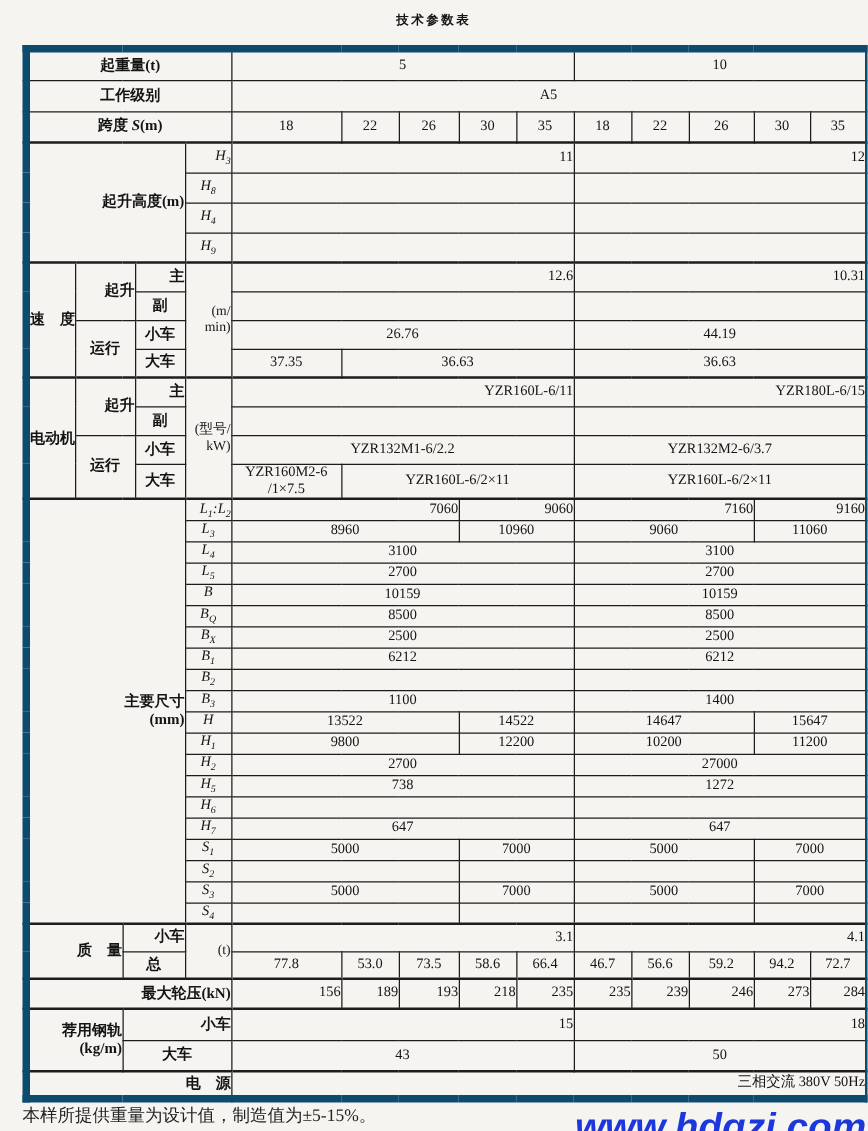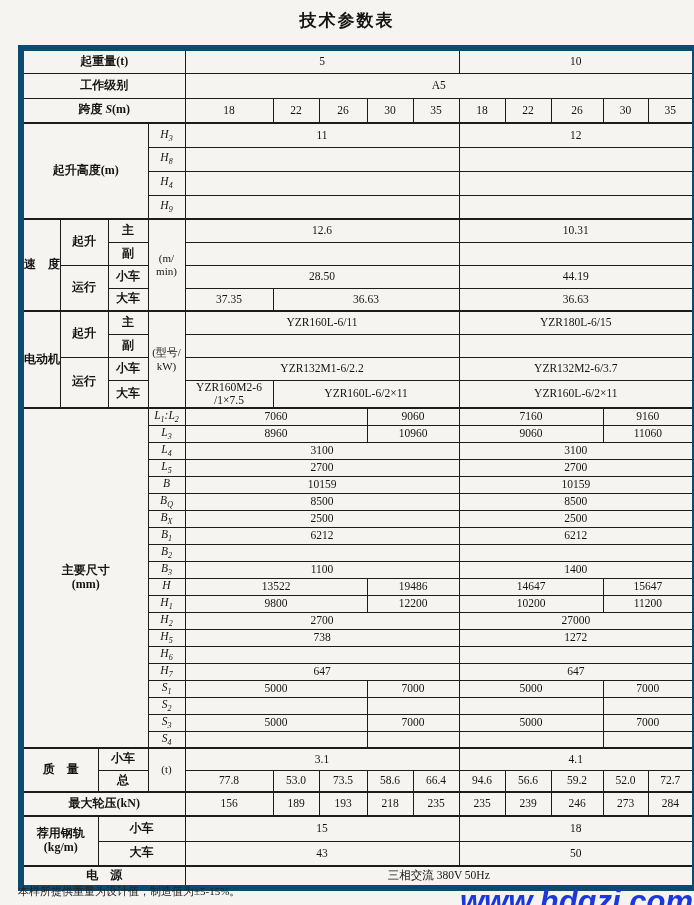--- a/index.html
+++ b/index.html
@@ -3,44 +3,44 @@
 <meta charset="utf-8">
 <style>
   html,body{margin:0;padding:0;}
   body{
     width:694px;height:905px;position:relative;overflow:hidden;
     background:#f5f4f0;
     font-family:"Liberation Serif","DejaVu Serif",serif;
     color:#141414;
   }
   .title{
-    text-align:center;font-weight:bold;font-size:17px;
+    text-align:center;font-weight:bold;font-size:10px;
     padding-top:9px;letter-spacing:2px;
   }
   table{
     border-collapse:collapse;table-layout:fixed;
     width:674px;margin:13px 0 0 18px;
     border:6px solid #0c4a6e;
     font-family:Liberation Serif, serif;
   }
   td{
     border:1px solid #1c1c1c;
     text-align:center;vertical-align:middle;
     padding:0;font-size:11.5px;line-height:1.15;
     overflow:hidden;white-space:nowrap;
   }
   td.lbl{font-weight:bold;font-size:12px;}
   td.dim{font-style:italic;font-size:11.5px;}
   td.unit{font-size:11px;line-height:1.2;}
   sub{font-size:8px;}
   tr.h25{height:25px;} tr.h24{height:24px;} tr.h23{height:23px;}
   tr.h28{height:28px;} tr.h22{height:22px;} tr.h17{height:17px;}
-  tr.sect > td{border-top:2px solid #1c1c1c;}
+  tr.sect > td{border-top:2px solid #1c1c1c;text-align:right;}
   .footer-note{
-    position:absolute;left:18px;top:884px;font-size:11px;color:#222;
+    position:absolute;left:18px;top:884px;font-size:14px;color:#222;
   }
   .watermark{
     position:absolute;right:1px;top:884px;
     font-family:"Liberation Sans","DejaVu Sans",sans-serif;
     font-weight:bold;font-style:italic;
     font-size:31px;letter-spacing:0px;
   }
 </style>
 </head>
 <body>
@@ -123,21 +123,21 @@
     <td colspan="5">10.31</td>
   </tr>
   <tr class="h23">
     <td class="lbl">副</td>
     <td colspan="5"></td>
     <td colspan="5"></td>
   </tr>
   <tr class="h23">
     <td class="lbl" colspan="2" rowspan="2">运行</td>
     <td class="lbl">小车</td>
-    <td colspan="5">28.50</td>
+    <td colspan="5">26.76</td>
     <td colspan="5">44.19</td>
   </tr>
   <tr class="h23">
     <td class="lbl">大车</td>
     <td>37.35</td>
     <td colspan="4">36.63</td>
     <td colspan="5">36.63</td>
   </tr>
 
   <tr class="h23 sect">
@@ -217,21 +217,21 @@
     <td colspan="5"></td>
   </tr>
   <tr class="h17">
     <td class="dim"><span>B</span><sub>3</sub></td>
     <td colspan="5">1100</td>
     <td colspan="5">1400</td>
   </tr>
   <tr class="h17">
     <td class="dim"><span>H</span><sub></sub></td>
     <td colspan="3">13522</td>
-    <td colspan="2">19486</td>
+    <td colspan="2">14522</td>
     <td colspan="3">14647</td>
     <td colspan="2">15647</td>
   </tr>
   <tr class="h17">
     <td class="dim"><span>H</span><sub>1</sub></td>
     <td colspan="3">9800</td>
     <td colspan="2">12200</td>
     <td colspan="3">10200</td>
     <td colspan="2">11200</td>
   </tr>
@@ -291,24 +291,24 @@
     <td colspan="5">3.1</td>
     <td colspan="5">4.1</td>
   </tr>
   <tr class="h22">
     <td class="lbl" colspan="2">总</td>
     <td>77.8</td>
     <td>53.0</td>
     <td>73.5</td>
     <td>58.6</td>
     <td>66.4</td>
-    <td>94.6</td>
+    <td>46.7</td>
     <td>56.6</td>
     <td>59.2</td>
-    <td>52.0</td>
+    <td>94.2</td>
     <td>72.7</td>
   </tr>
 
   <tr class="h24 sect">
     <td class="lbl" colspan="5">最大轮压(kN)</td>
     <td>156</td>
     <td>189</td>
     <td>193</td>
     <td>218</td>
     <td>235</td>

